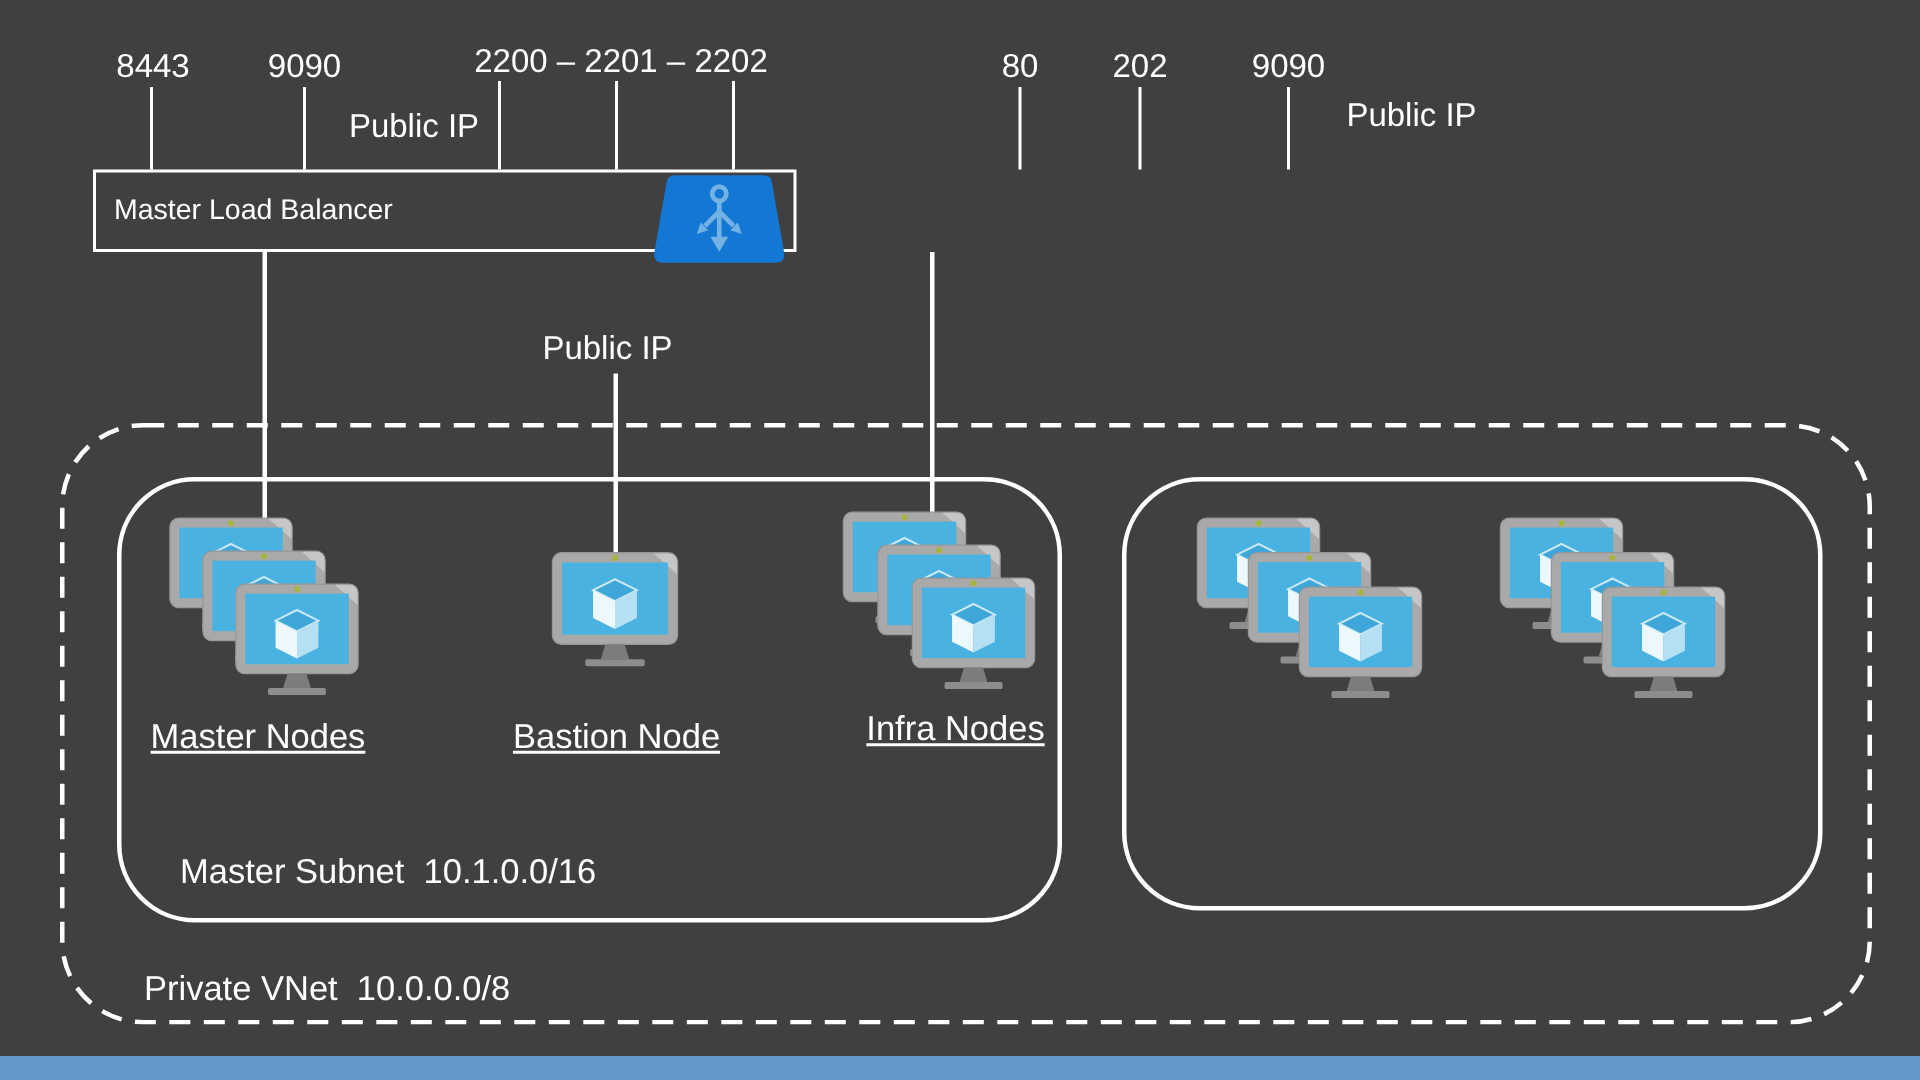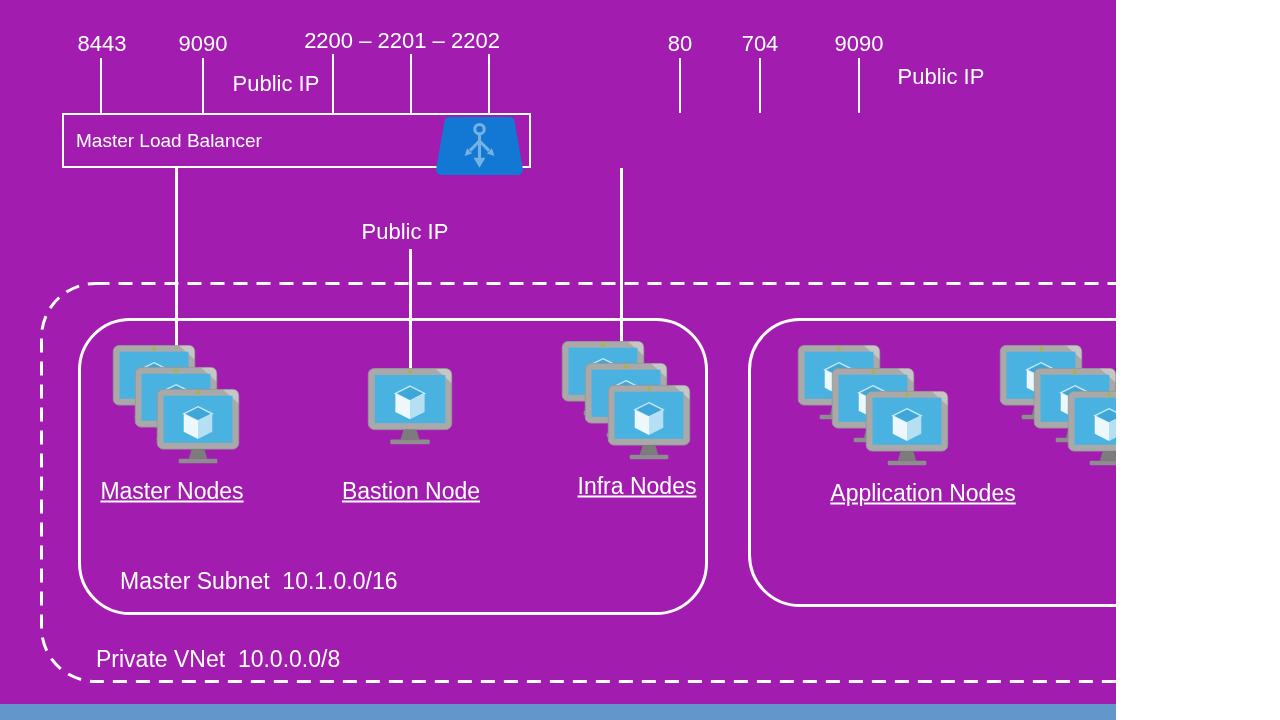--- a/index.html
+++ b/index.html
@@ -1,18 +1,18 @@
 <!DOCTYPE html>
 <html><head>
 <meta charset="utf-8">
 <style>
   html,body { margin:0; padding:0; }
   .canvas {
-    position:relative; width:1116px; height:720px;
-    background:#a21caf; overflow:hidden;
+    position:relative; width:1280px; height:720px;
+    background:#404040; overflow:hidden;
     font-family:"Liberation Sans", sans-serif; color:#ffffff;
   }
   .abs { position:absolute; }
   .lbl { position:absolute; white-space:pre; transform:translate(-50%,-50%); }
   .lbl-left { position:absolute; white-space:pre; transform:translateY(-50%); }
   .port { font-size:22px; }
   .pubip { font-size:22px; }
   .nodelbl { font-size:23px;text-decoration:underline; }
   .subnetlbl { font-size:23px; }
   .vline2 { position:absolute; width:2px; background:#ffffff; }
@@ -55,31 +55,31 @@
           <polygon points="50,57 43.5,46 56.5,46"></polygon>
           <polygon points="33.5,44 41.9,41.2 36.4,35.5"></polygon>
           <polygon points="66.5,44 58.1,41.2 63.6,35.5"></polygon>
         </g>
       </g>
     </defs>
   </svg>
 
   <div class="lbl port" style="left:102px; top:44px">8443</div>
   <div class="lbl port" style="left:203px; top:44px">9090</div>
-  <div class="lbl port" style="left:402px; top:41px">2200 – 2201 – 2202</div>
+  <div class="lbl port" style="left:414px; top:41px">2200 – 2201 – 2202</div>
   <div class="lbl pubip" style="left:276px; top:84px">Public IP</div>
 
   <div class="vline2" style="left:100px; top:58px; height:55px"></div>
   <div class="vline2" style="left:202px; top:58px; height:55px"></div>
   <div class="vline2" style="left:332px; top:54px; height:59px"></div>
   <div class="vline2" style="left:410px; top:54px; height:59px"></div>
   <div class="vline2" style="left:488px; top:54px; height:59px"></div>
 
   <div class="lbl port" style="left:680px; top:44px">80</div>
-  <div class="lbl port" style="left:760px; top:44px">704</div>
+  <div class="lbl port" style="left:760px; top:44px">202</div>
   <div class="lbl port" style="left:859px; top:44px">9090</div>
   <div class="lbl pubip" style="left:941px; top:77px">Public IP</div>
 
   <div class="vline2" style="left:679px; top:58px; height:55px"></div>
   <div class="vline2" style="left:759px; top:58px; height:55px"></div>
   <div class="vline2" style="left:858px; top:58px; height:55px"></div>
 
   <div class="lb-box" style="left:62px; top:113px; width:469px">
     <span class="lb-label">Master Load Balancer</span>
     <svg class="lb-icon" width="91" height="60" viewBox="0 0 100 66">
@@ -147,20 +147,19 @@
         <use href="#vm-icon-def"></use>
       </svg>
     <svg class="vm" style="left:68px;top:46px" width="84" height="81" viewBox="0 0 100 96">
         <use href="#vm-icon-def"></use>
       </svg>
   </div>
 
   <div class="lbl nodelbl" style="left:172px; top:491px">Master Nodes</div>
   <div class="lbl nodelbl" style="left:411px; top:491px">Bastion Node</div>
   <div class="lbl nodelbl" style="left:637px; top:486px">Infra Nodes</div>
-  <div class="lbl nodelbl" style="left:923px; top:493px">Application Nodes</div>
 
   <div class="lbl-left subnetlbl" style="left:120px; top:581px">Master Subnet  10.1.0.0/16</div>
   <div class="lbl-left subnetlbl" style="left:96px; top:659px">Private VNet  10.0.0.0/8</div>
 
   <div class="footer-strip"></div>
 
 </div>
 
 </body></html>

